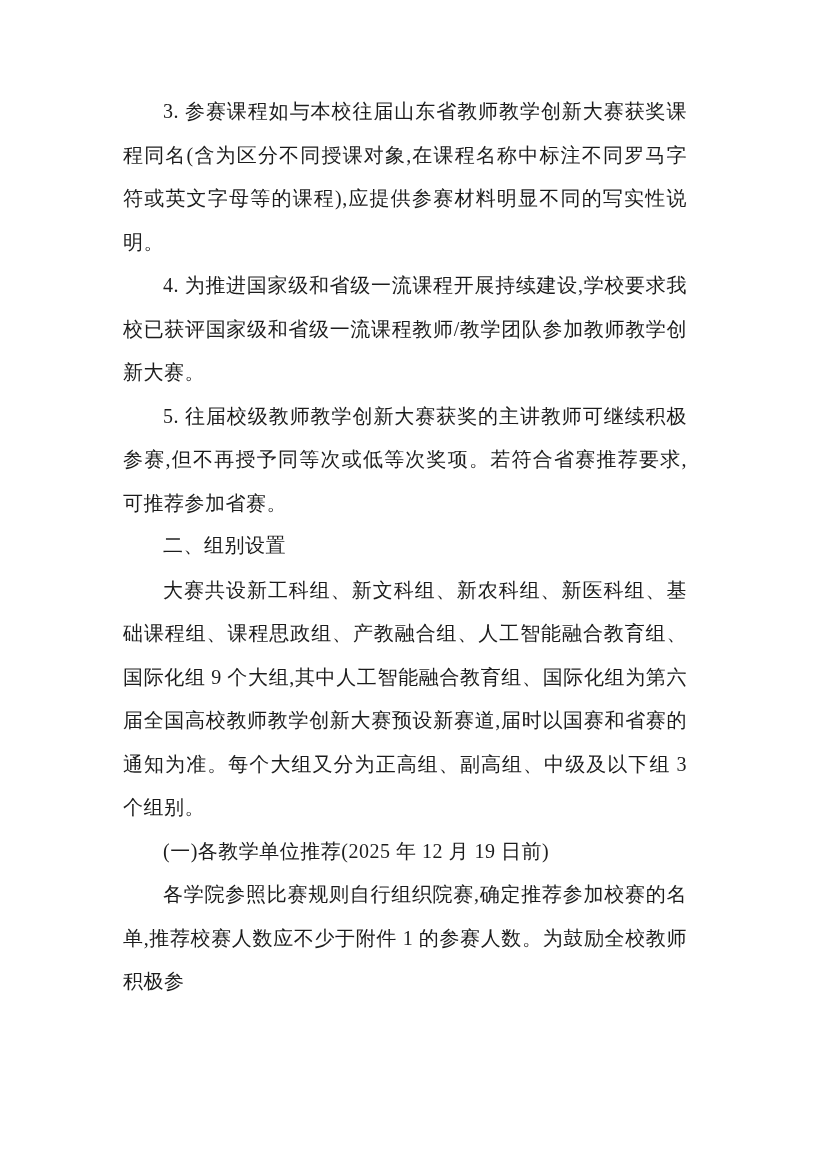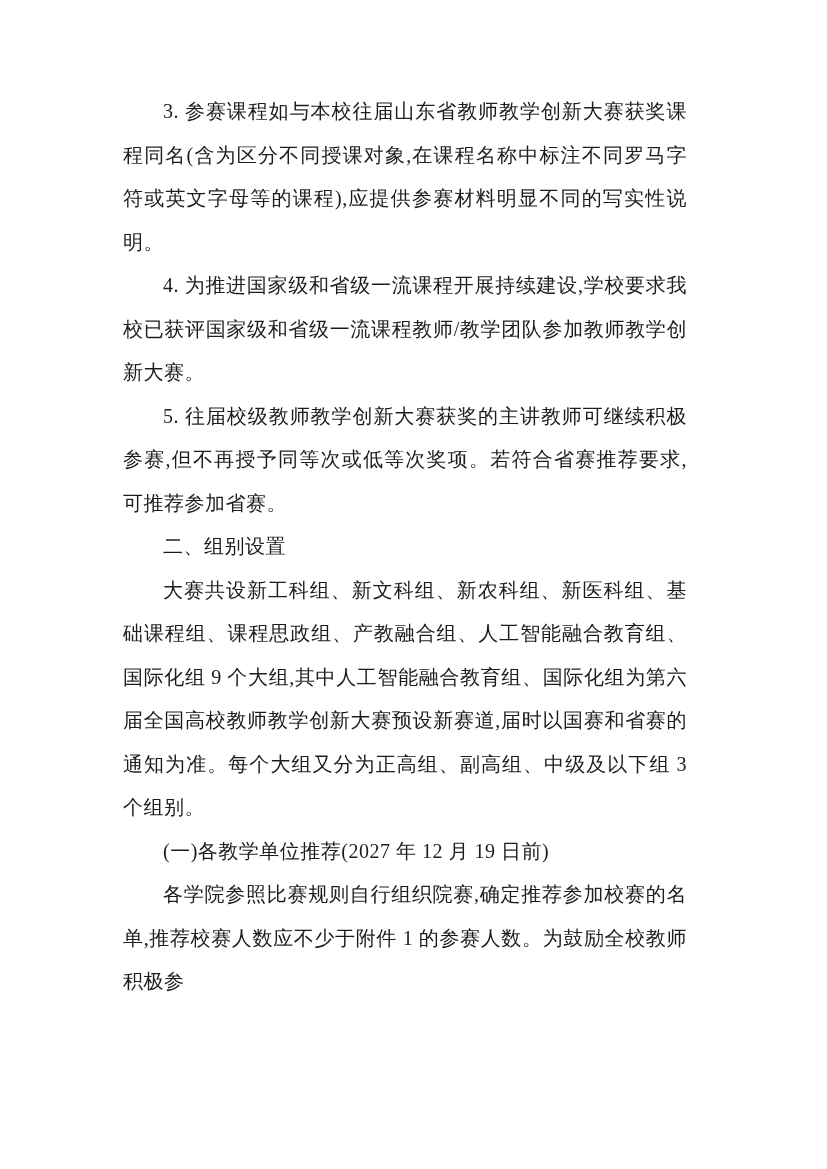--- a/index.html
+++ b/index.html
@@ -26,31 +26,31 @@
     padding: 0;
     font-size: 20px;
     font-weight: normal;
     line-height: 43.5px;
     text-indent: 2em;
     text-align: justify;
     letter-spacing: 0.5px;
   }
   .h2 {
     font-weight: bold;
-    font-family: Liberation Sans, sans-serif;
+    font-family: Liberation Mono, monospace;
     letter-spacing: 1px;
   }
   .h3 {
     font-weight: bold;
   }
 </style>
 </head>
 <body>
 
 <div class="page">
   <p class="body-para">3. 参赛课程如与本校往届山东省教师教学创新大赛获奖课程同名(含为区分不同授课对象,在课程名称中标注不同罗马字符或英文字母等的课程),应提供参赛材料明显不同的写实性说明。</p>
   <p class="body-para">4. 为推进国家级和省级一流课程开展持续建设,学校要求我校已获评国家级和省级一流课程教师/教学团队参加教师教学创新大赛。</p>
   <p class="body-para">5. 往届校级教师教学创新大赛获奖的主讲教师可继续积极参赛,但不再授予同等次或低等次奖项。若符合省赛推荐要求,可推荐参加省赛。</p>
   <h2 class="h2">二、组别设置</h2>
   <p class="body-para">大赛共设新工科组、新文科组、新农科组、新医科组、基础课程组、课程思政组、产教融合组、人工智能融合教育组、国际化组 9 个大组,其中人工智能融合教育组、国际化组为第六届全国高校教师教学创新大赛预设新赛道,届时以国赛和省赛的通知为准。每个大组又分为正高组、副高组、中级及以下组 3 个组别。</p>
-  <h3 class="h3">(一)各教学单位推荐(2027 年 12 月 19 日前)</h3>
+  <h3 class="h3">(一)各教学单位推荐(2025 年 12 月 19 日前)</h3>
   <p class="body-para">各学院参照比赛规则自行组织院赛,确定推荐参加校赛的名单,推荐校赛人数应不少于附件 1 的参赛人数。为鼓励全校教师积极参</p>
 </div>
 
 </body></html>

